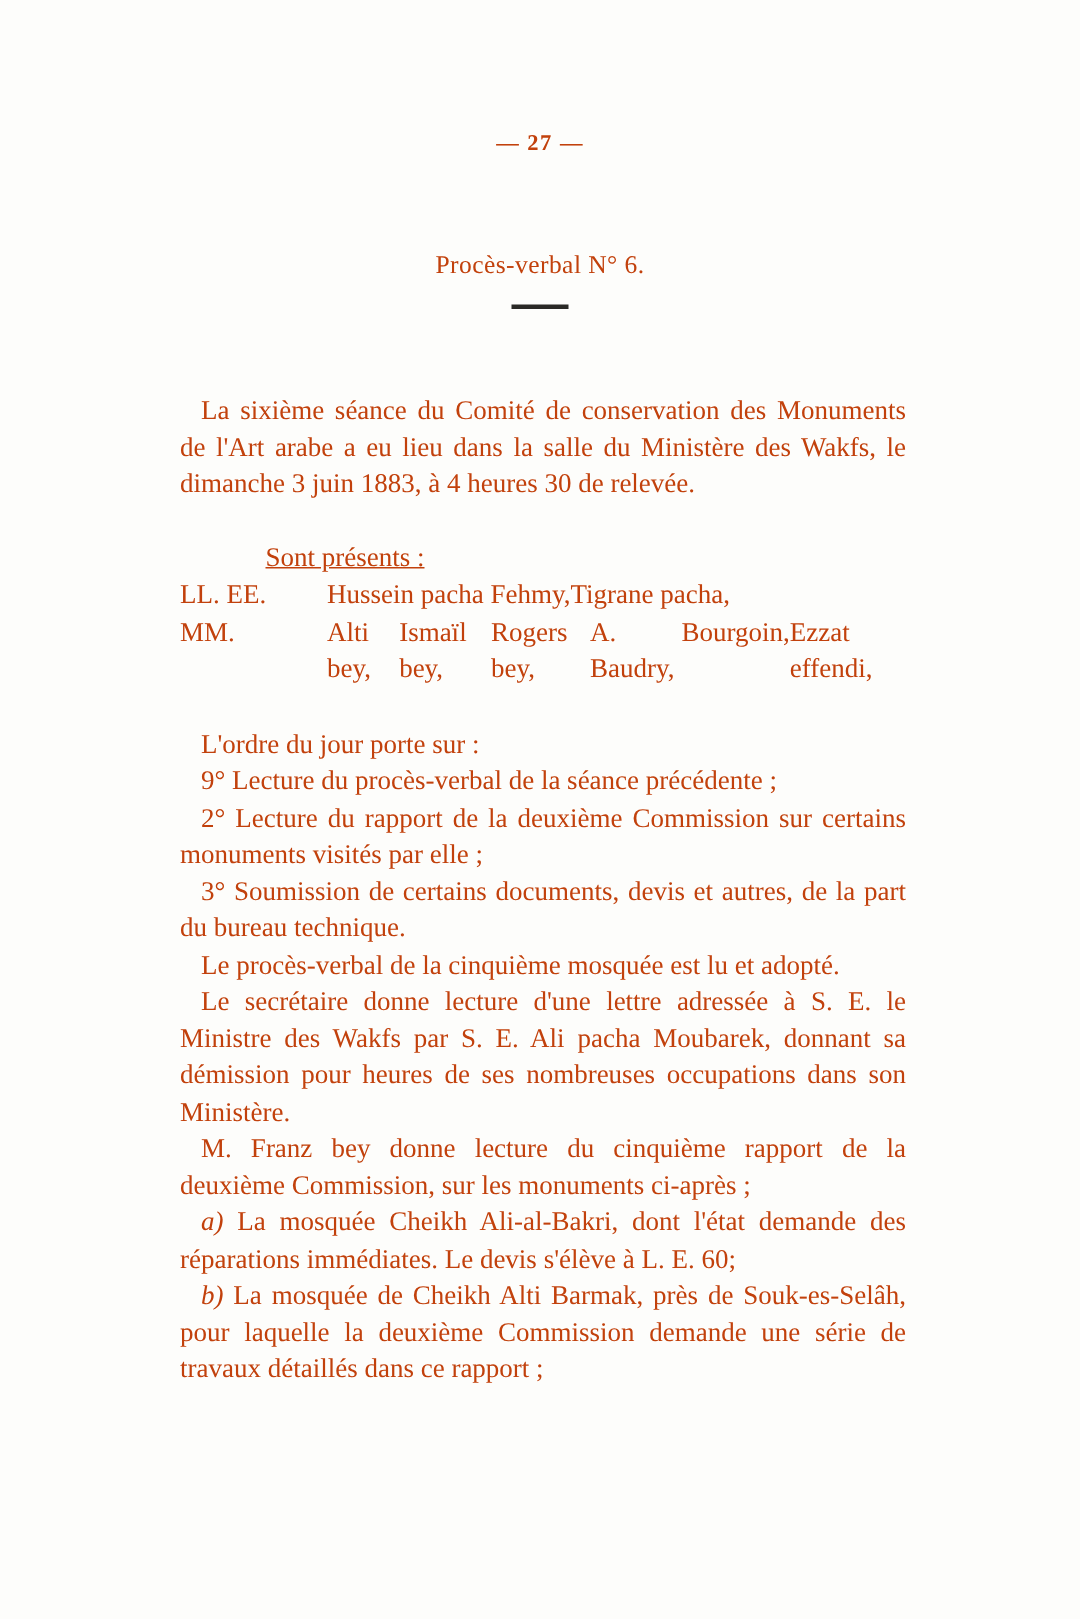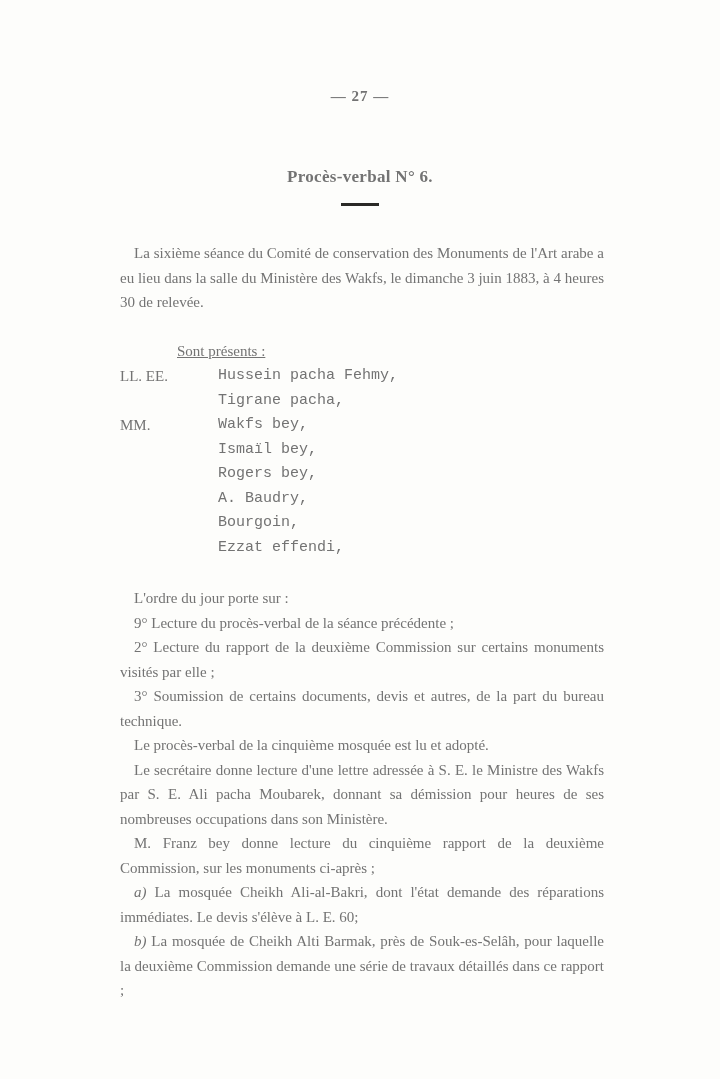--- a/index.html
+++ b/index.html
@@ -6,49 +6,49 @@
     margin: 0;
     padding: 0;
     background: #ffffff;
   }
   .page {
     position: relative;
     width: 720px;
     height: 1079px;
     background: #fdfdfb;
     font-family: "Liberation Serif", "DejaVu Serif", serif;
-    color: #737373;
+    color: #c2410c;
     overflow: hidden;
     box-sizing: border-box;
   }
   .page-number {
     text-align: center;
     font-weight: bold;
     font-size: 15px;
     letter-spacing: 1px;
     padding-top: 88px;
   }
   .doc-title {
     text-align: center;
-    font-weight: bold;
+    font-weight: normal;
     font-size: 17px;
     margin-top: 62px;
     letter-spacing: 0.3px;
   }
   .title-rule {
     width: 38px;
     height: 3px;
     background: #2a2926;
     margin: 16px auto 0 auto;
   }
   .content {
     margin-left: 120px;
     width: 484px;
-    margin-top: 35px;
-    font-size: 15px;
+    margin-top: 55px;
+    font-size: 18px;
     line-height: 24.5px;
   }
   .para {
     margin: 0;
     text-align: justify;
     text-indent: 14px;
   }
   .presents-label {
     margin: 24px 0 0 0;
     text-indent: 57px;
@@ -62,22 +62,20 @@
     align-items: flex-start;
   }
   .attendee-prefix {
     width: 92px;
     padding-right: 6px;
     flex: 0 0 92px;
     white-space: nowrap;
   }
   .attendee-names {
     display: flex;
-    flex-direction: column;
-    font-family: Liberation Mono, monospace;
   }
   .agenda-block {
     margin-top: 26px;
   }
   .item-label {
     font-style: italic;
   }
 </style>
 </head>
 <body>
@@ -100,21 +98,21 @@
       <div class="attendee-group">
         <span class="attendee-prefix">LL. EE.</span>
         <span class="attendee-names">
           <span>Hussein pacha Fehmy,</span>
           <span>Tigrane pacha,</span>
         </span>
       </div>
       <div class="attendee-group">
         <span class="attendee-prefix">MM.</span>
         <span class="attendee-names">
-          <span>Wakfs bey,</span>
+          <span>Alti bey,</span>
           <span>Ismaïl bey,</span>
           <span>Rogers bey,</span>
           <span>A. Baudry,</span>
           <span>Bourgoin,</span>
           <span>Ezzat effendi,</span>
         </span>
       </div>
     </div>
 
     <div class="agenda-block">

